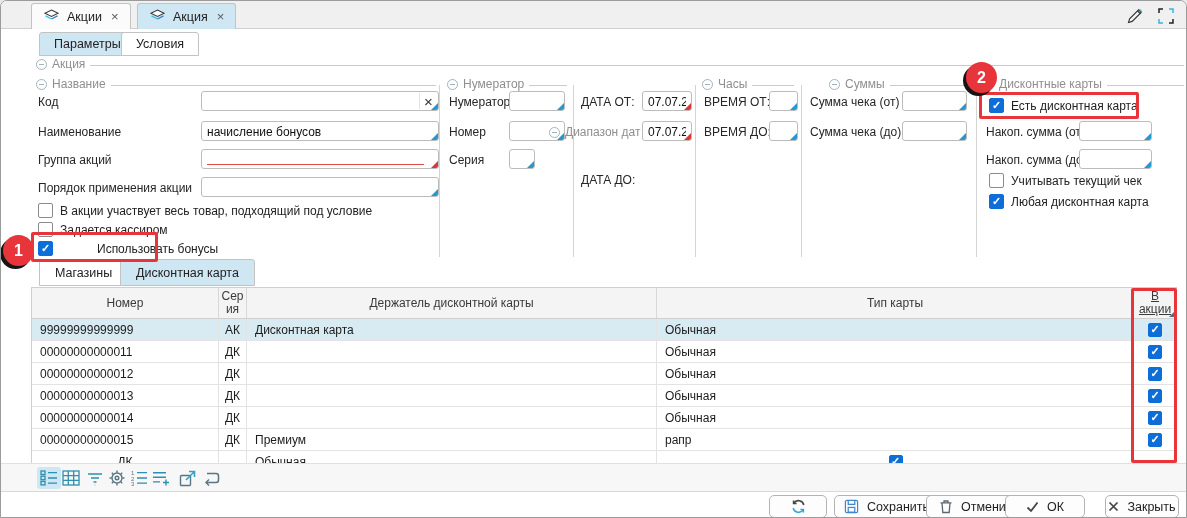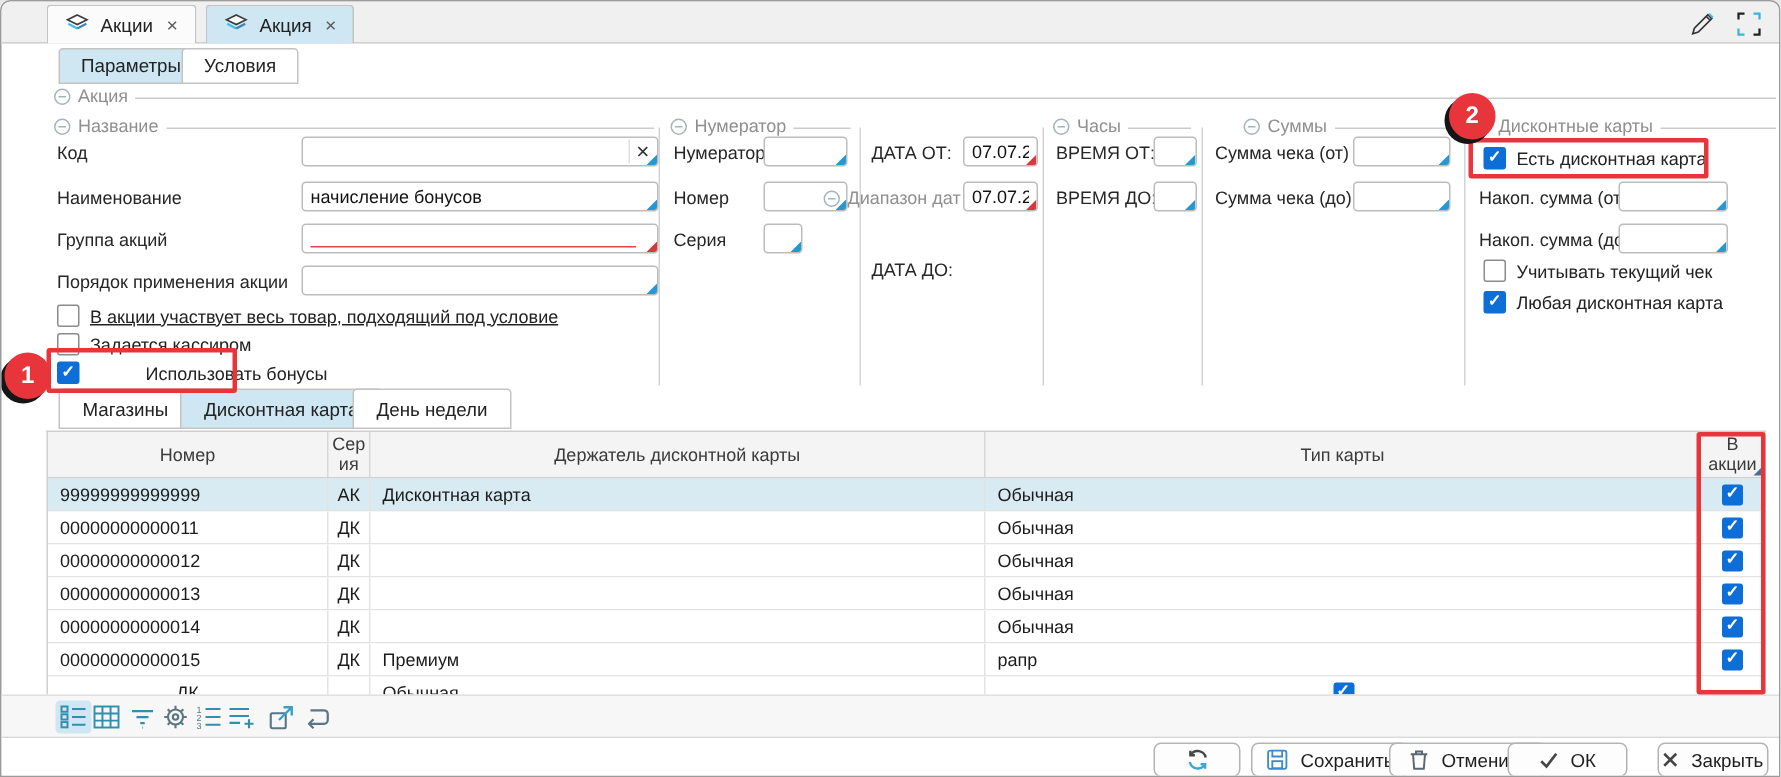--- a/index.html
+++ b/index.html
@@ -47,21 +47,21 @@
   .det-tab { position:absolute; top:258px; height:27px; display:flex; align-items:center; padding:0 15px;
     border:1px solid #c3c3c3; border-radius:3px 3px 0 0; background:#fff; font-size:12.5px; }
   .det-tab.active { background:#cfe6f3; }
   
   #tablewrap { position:absolute; left:30px; top:286px; width:1146px; height:176px; overflow:hidden;
     border:1px solid #cfcfcf; border-bottom:none; background:#fff; }
   .thead, .trow { display:grid; grid-template-columns:187px 28px 410px 477px 42px; }
   .thead { height:31px; background:#f4f4f4; border-bottom:1px solid #cfcfcf; }
   .th { position:relative; display:flex; align-items:center; justify-content:center; text-align:center;
     border-right:1px solid #d7d7d7; font-size:12px; color:#3a3a3a; line-height:13px; padding:0 2px; }
-  .th:last-child { border-right:none; }
+  .th:last-child { border-right:none;text-decoration:underline; }
   .th.brk { word-break:break-all; }
   .sortmark { position:absolute; right:1px; bottom:1px; width:0; height:0;
     border-left:6px solid transparent; border-bottom:6px solid #4d6e8d; }
   .trow { height:22px; border-bottom:1px solid #e3e3e3; background:#fff; }
   .trow.selected { background:#d8eaf2; }
   .td { display:flex; align-items:center; padding:0 8px; font-size:12px; color:#1c1c1c;
     border-right:1px solid #e3e3e3; overflow:hidden; white-space:nowrap; }
   .td:last-child { border-right:none; }
   .td.center { justify-content:center; padding:0; }
   .td .cb { width:14px; height:14px; }
@@ -160,21 +160,21 @@
     <input value="начисление бонусов" style="">
   </div>
   <div class="flabel" style="left:37px; top:152px;">Группа акций</div>
   <div class="ibox redcorner redline" style="left:200px; top:148px; width:238px;">
     <input value="" style="">
   </div>
   <div class="flabel" style="left:37px; top:180px;">Порядок применения акции</div>
   <div class="ibox" style="left:200px; top:176px; width:238px;">
     <input value="" style="">
   </div>
-  <div class="cbrow" style="left:37px; top:202px;text-decoration:underline;">
+  <div class="cbrow" style="left:37px; top:202px;">
     <span class="cb"></span>
     <span>В акции участвует весь товар, подходящий под условие</span>
   </div>
   <div class="cbrow" style="left:37px; top:221px;">
     <span class="cb"></span>
     <span>Задается кассиром</span>
   </div>
   <div class="cbrow" style="left:37px; top:240px;gap:44px;">
     <span class="cb checked"></span>
     <span>Использовать бонусы</span>
@@ -264,23 +264,20 @@
   <div class="cbrow" style="left:988px; top:193px;">
     <span class="cb checked"></span>
     <span>Любая дисконтная карта</span>
   </div>
 
   <div class="det-tab" style="left:38px;">
     <span>Магазины</span>
   </div>
   <div class="det-tab active" style="left:119px;">
     <span>Дисконтная карта</span>
-  </div>
-  <div class="det-tab" style="left:234px;">
-    <span>День недели</span>
   </div>
 
   <div id="tablewrap">
     <div class="thead">
       <div class="th">Номер</div>
       <div class="th brk">Серия</div>
       <div class="th">Держатель дисконтной карты</div>
       <div class="th">Тип карты</div>
       <div class="th">
           <span>В акции</span>

